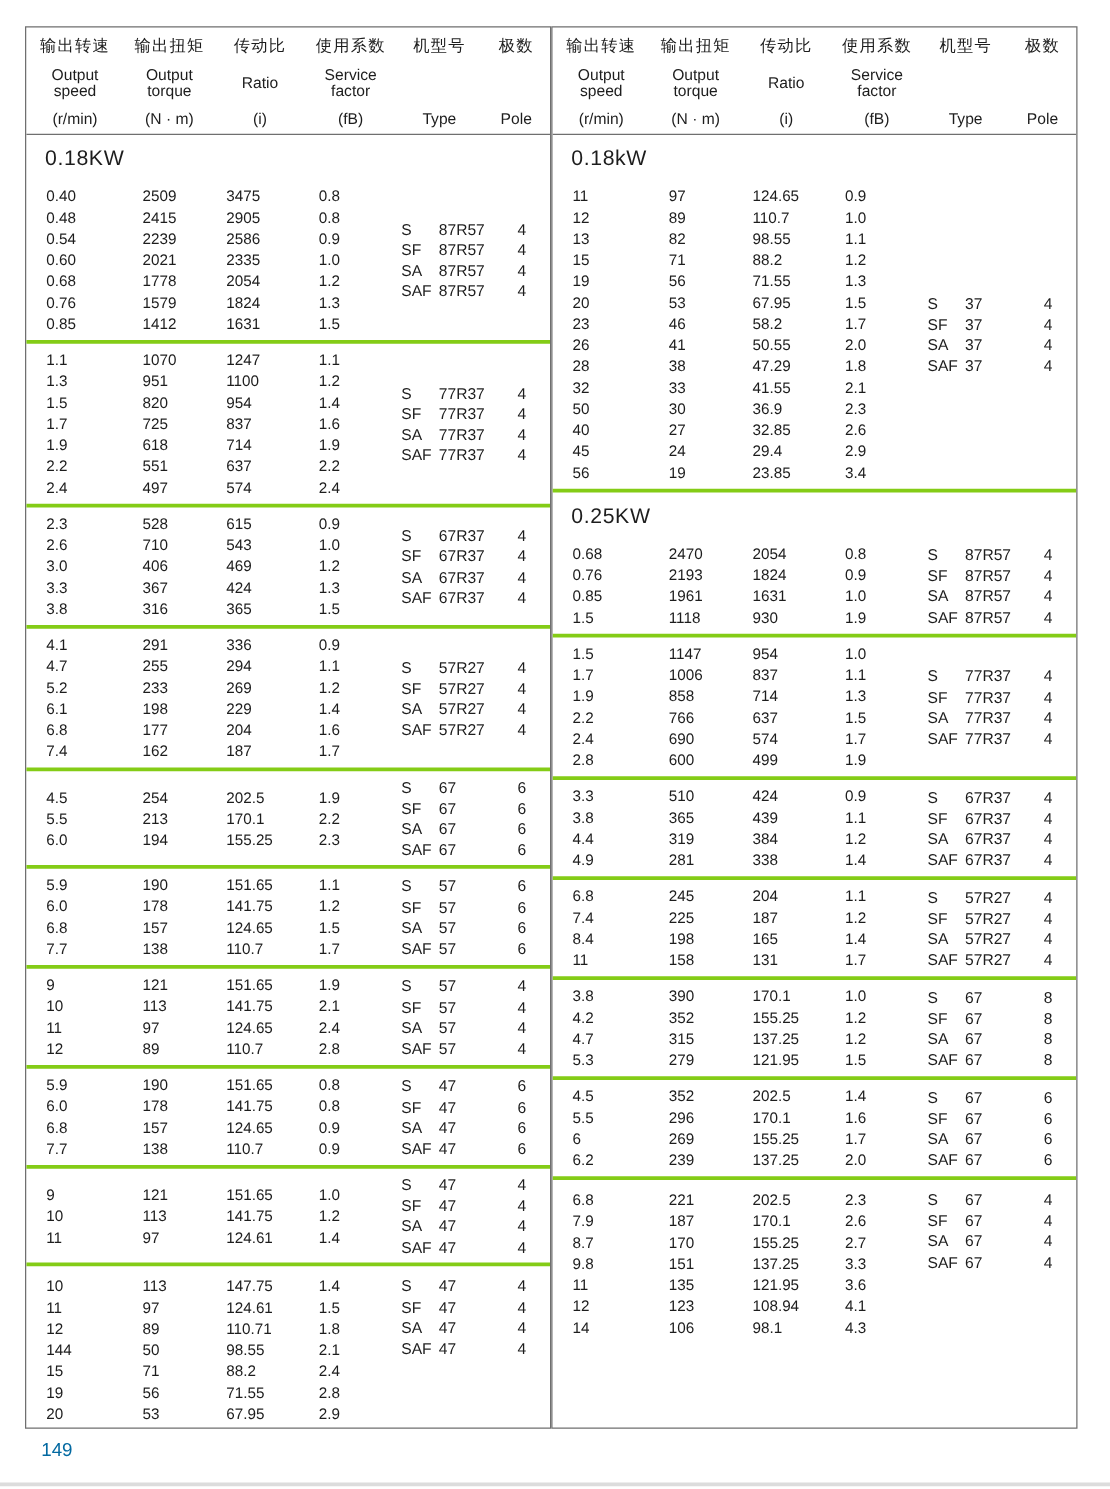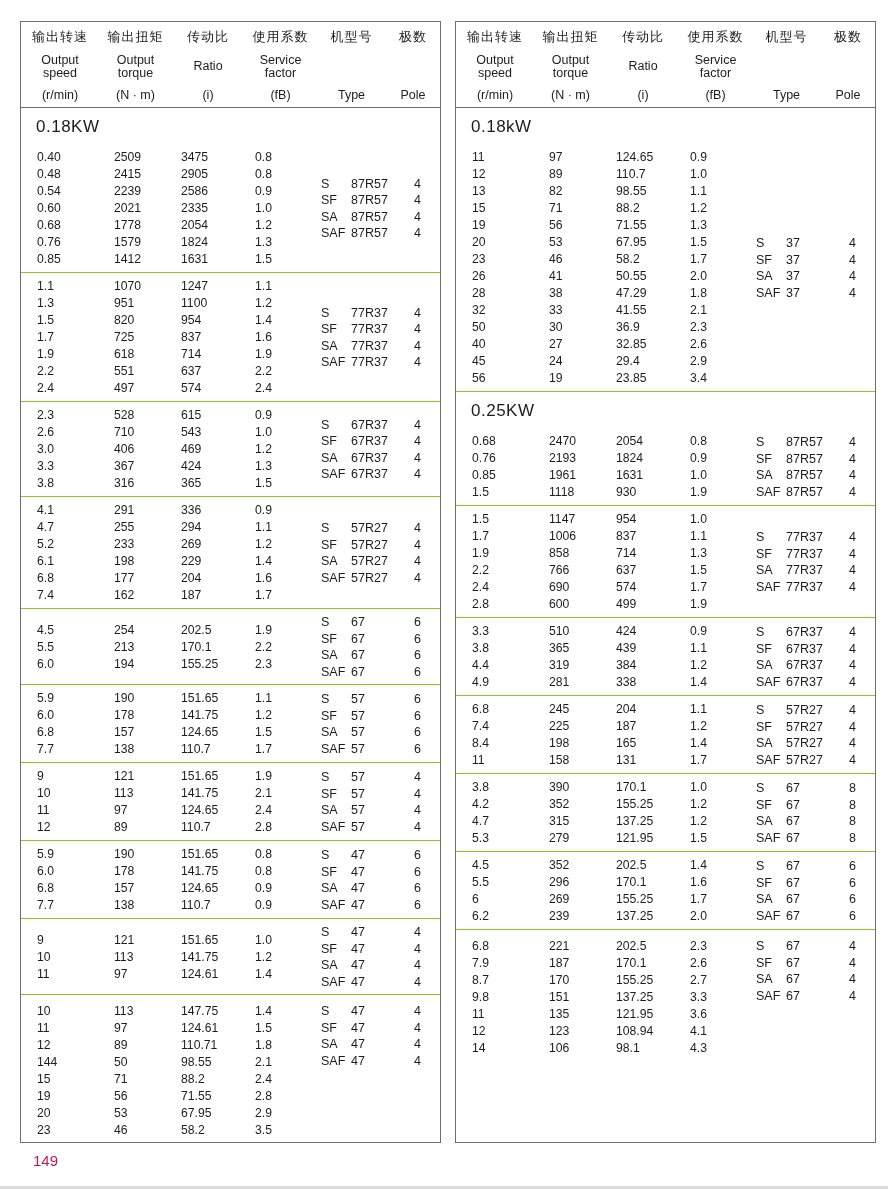--- a/index.html
+++ b/index.html
@@ -1,54 +1,54 @@
 <!DOCTYPE html>
 <html><head>
 <meta charset="utf-8">
 <style>
   * { margin:0; padding:0; box-sizing:border-box; }
   html,body { width:888px; height:1191px; background:#ffffff; font-family:"Liberation Sans", sans-serif; color:#1d1d1d; position:relative; }
   .page { position:absolute; inset:0; background:#fff; }
-  .tables { position:absolute; left:20px; top:21px; display:flex; gap:14px; }
+  .tables { position:absolute; left:20px; top:21px; display:flex; gap:0; }
   .spec-table { width:421px; height:1122px; border:1px solid #6f6f6f; display:flex; flex-direction:column; overflow:hidden; background:#fff; }
 
   
   .thead { display:flex; border-bottom:1px solid #6f6f6f; height:86px; padding:6px 0 5px 0; flex:0 0 auto; }
   .th { display:flex; flex-direction:column; justify-content:space-between; align-items:center; text-align:center; height:100%; }
   .th .zh { font-size:13px; letter-spacing:1px; white-space:nowrap; }
   .th .en { font-size:12.5px; line-height:13.5px; white-space:pre-line; }
   .th .unit { font-size:12.5px; white-space:nowrap; }
   .th:nth-child(1){ width:78px; }
   .th:nth-child(2){ width:73px; }
   .th:nth-child(3){ width:72px;align-items:center; }
   .th:nth-child(4){ width:73px; }
   .th:nth-child(5){ width:69px; }
   .th:nth-child(6){ width:54px; }
 
   
   .section-label { font-size:17px; font-weight:normal; padding:9px 0 7px 15px; letter-spacing:.5px; flex:0 0 auto; }
 
   
   .group { display:flex; align-items:center; padding:5px 0 4px 0; flex:0 0 auto; }
-  .group.bline { border-bottom:1px solid #84cc16; }
+  .group.bline { border-bottom:3px solid #84cc16; }
   .group.fill { flex:1 1 auto; align-items:flex-start; padding-top:8px; }
   .rows { width:300px; flex:0 0 auto; }
   .row { display:flex; line-height:17px; font-size:12.2px; }
   .cell { white-space:nowrap; }
   .cell.speed  { padding-left:16px; width:93px; }
   .cell.torque { width:67px; }
   .cell.ratio  { width:74px; }
   .cell.fb     { width:50px; }
   .types { flex:1 1 auto; display:flex; flex-direction:column; justify-content:center; }
   .trow { display:flex; line-height:16.5px; font-size:12.5px; }
   .tprefix { display:inline-block; width:30px; white-space:nowrap; }
   .tmodel { flex:1 1 auto; white-space:nowrap; }
   .tpole { width:26px; text-align:left; }
 
-  .page-number { position:absolute; left:33px; top:1152px; font-size:15px; color:#be185d; }
+  .page-number { position:absolute; left:33px; top:1152px; font-size:15px; color:#0369a1; }
   .bottom-rule { position:absolute; left:0; top:1186px; width:888px; height:3px; background:#dcdcdc; }
 </style>
 </head>
 <body>
 
 <div class="page">
   <div class="tables">
     <section class="spec-table" id="table-left">
         <div class="thead">
           <div class="th">

